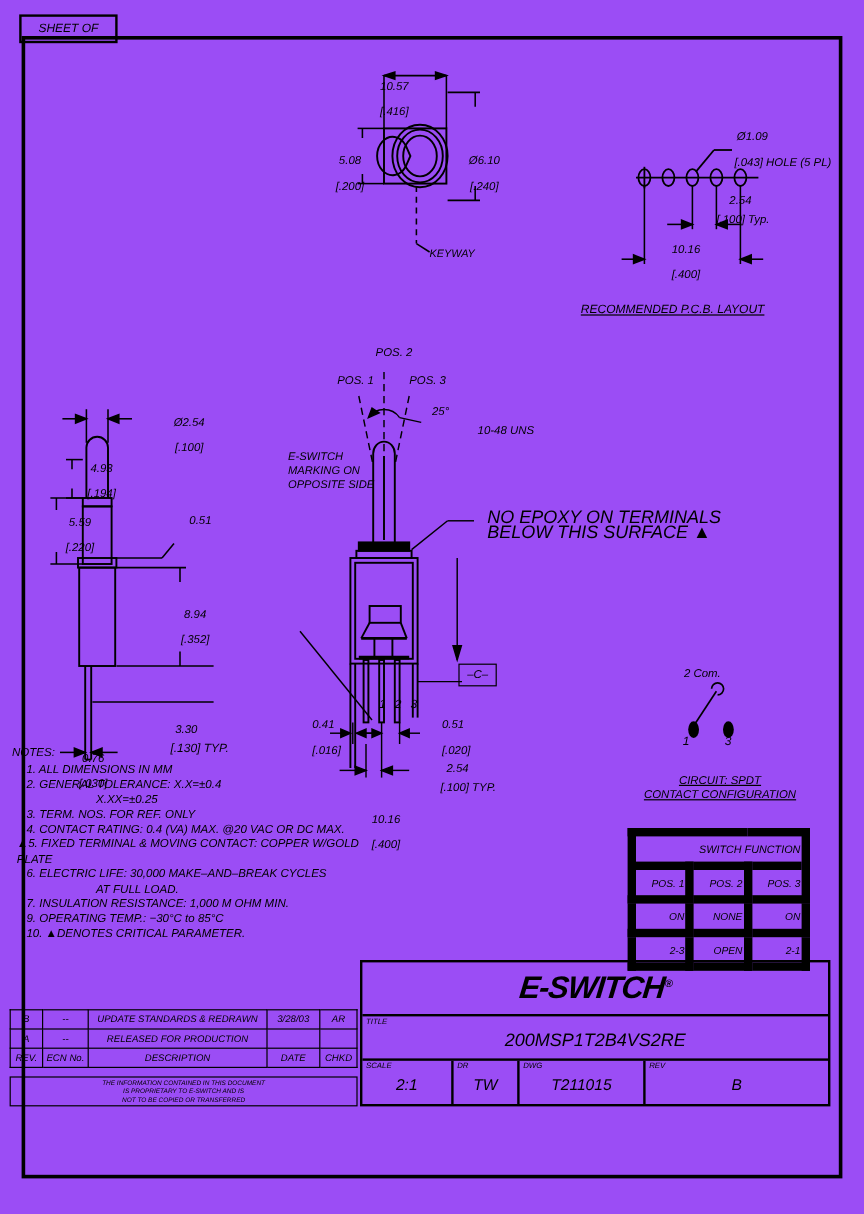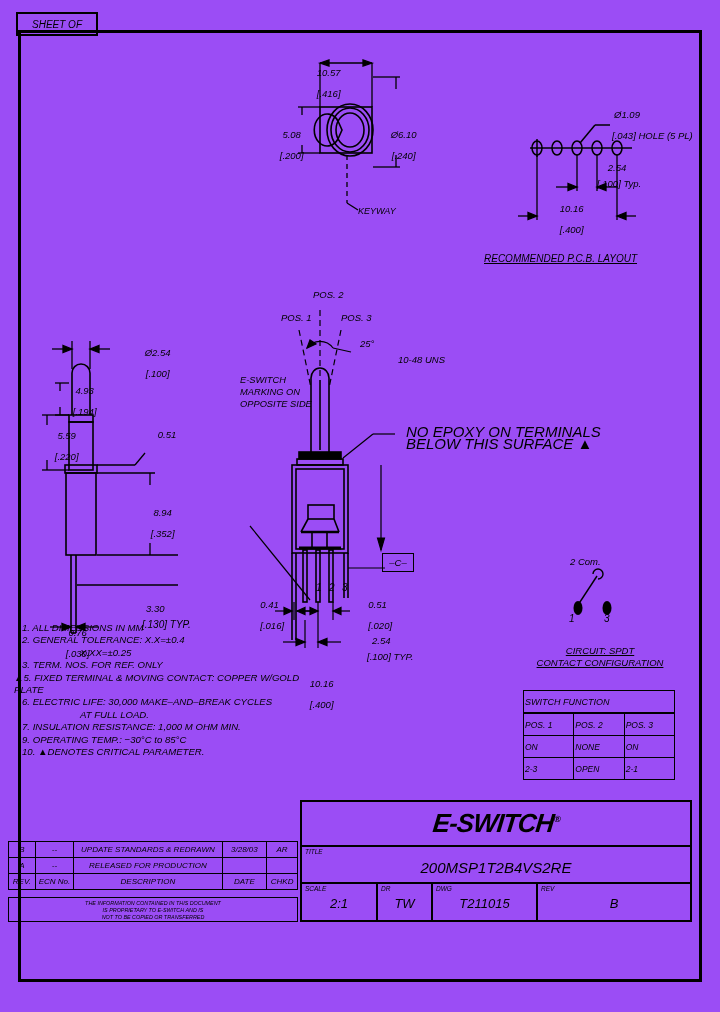--- a/index.html
+++ b/index.html
@@ -50,21 +50,21 @@
   #meta-row{position:absolute;left:0;top:82px;right:0;bottom:0;display:flex;}
   #meta-row .cell{border-right:2px solid #000;position:relative;box-sizing:border-box;}
   #meta-row .cell:last-child{border-right:none;}
   #meta-row .lbl{position:absolute;left:3px;top:1px;font-size:6.5px;font-style:italic;}
   #meta-row .val{position:absolute;left:0;top:12px;width:100%;text-align:center;
                  font-size:13px;font-style:italic;}
 
   
   #sw-table{left:523px;top:690px;width:152px;border-collapse:collapse;
             font-size:8.5px;font-style:italic;}
-  #sw-table td{border:1px solid #000000;text-align:left;height:19px;}
+  #sw-table td{border:7px solid #000000;text-align:right;height:19px;}
   #sw-table .hdr{border-bottom:2px solid #000;font-size:9px;}
   #circuit-hdr{left:520px;top:645px;width:160px;text-align:center;font-size:9.5px;
                line-height:12px;font-style:italic;}
 
   #pcb-hdr{left:484px;top:253px;font-size:10px;font-style:italic;}
 </style>
 </head>
 <body>
 
 <div class="sheet"></div>
@@ -372,24 +372,26 @@
   </tr>
   <tr>
     <td>2-3</td>
     <td>OPEN</td>
     <td>2-1</td>
   </tr>
 </tbody>
   </table>
 
 <div id="notes" class="abs">
+  <div class="nhdr">NOTES:</div>
   <div class="ni">1. ALL DIMENSIONS IN MM</div>
   <div class="ni">2. GENERAL TOLERANCE: X.X=±0.4</div>
   <div class="cont">X.XX=±0.25</div>
   <div class="ni">3. TERM. NOS. FOR REF. ONLY</div>
+  <div class="ni">4. CONTACT RATING: 0.4 (VA) MAX. @20 VAC OR DC MAX.</div>
   <div style="padding-left:4px;">▲5. FIXED TERMINAL &amp; MOVING CONTACT: COPPER W/GOLD PLATE</div>
   <div class="ni">6. ELECTRIC LIFE: 30,000 MAKE–AND–BREAK CYCLES</div>
   <div class="cont">AT FULL LOAD.</div>
   <div class="ni">7. INSULATION RESISTANCE: 1,000 M OHM MIN.</div>
   <div class="ni">9. OPERATING TEMP.: −30°C to 85°C</div>
   <div class="ni">10.  ▲DENOTES CRITICAL PARAMETER.</div>
 </div>
 
 <table id="rev-table" class="abs">
   <tbody>

